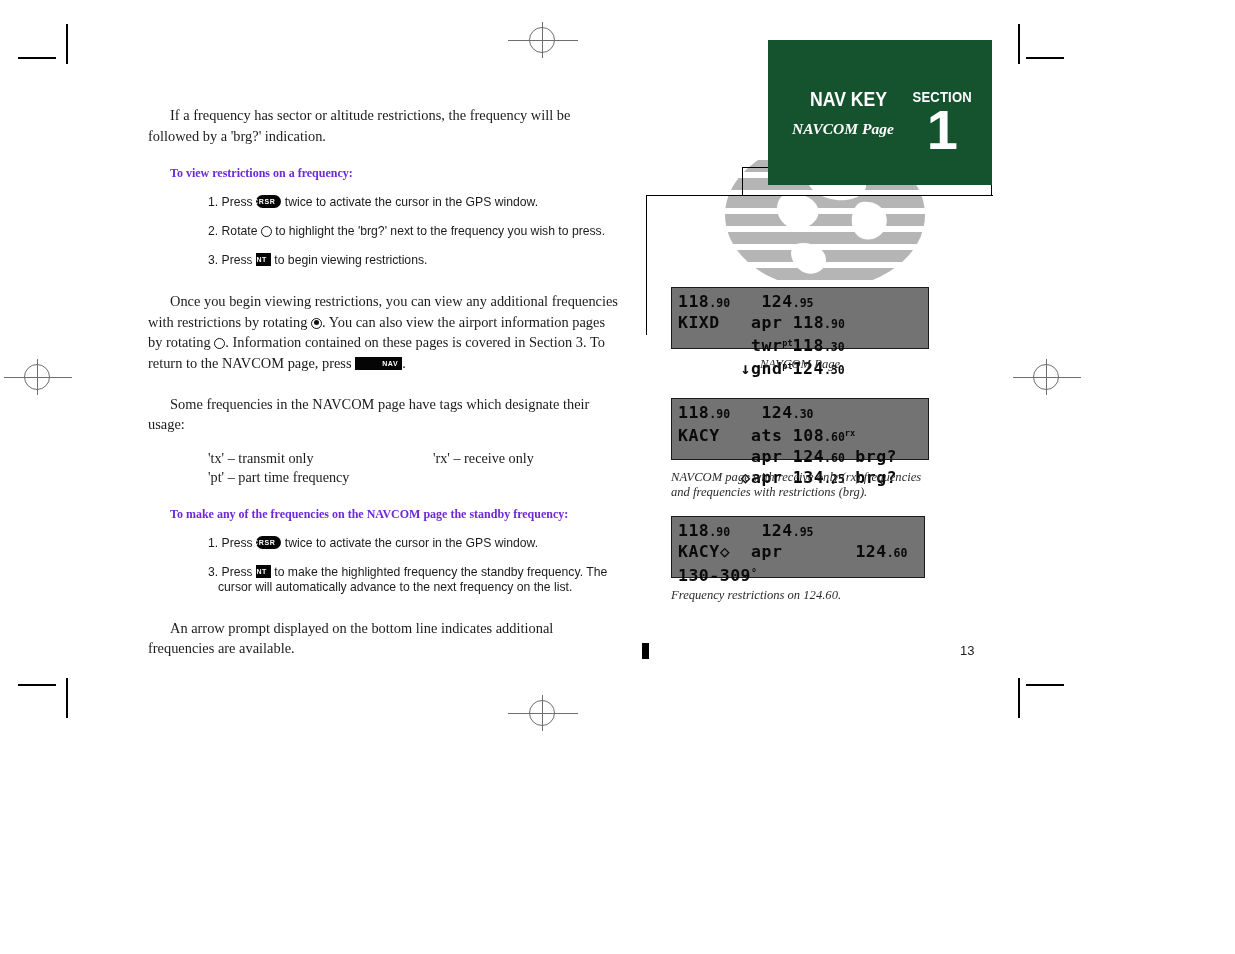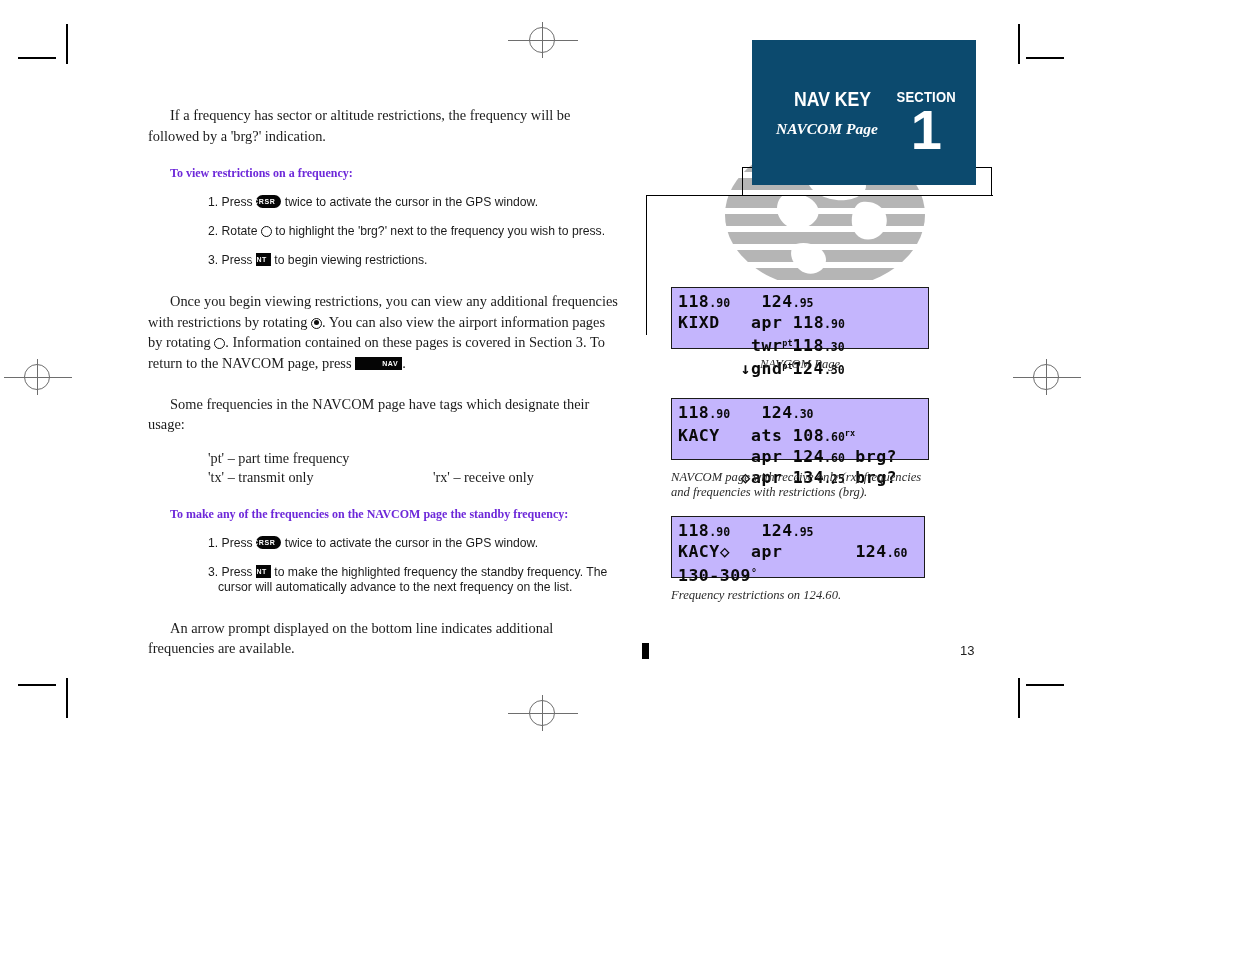--- a/index.html
+++ b/index.html
@@ -110,23 +110,23 @@
     font-family: "Liberation Serif", serif;
     font-size: 14.2px;
     line-height: 19px;
     margin-left: 60px;
   }
   .tags .row { display: block; }
   .tags .col2 { display: inline-block; width: 225px; }
 
   .section-banner {
     position: absolute;
-    left: 752px; top: 40px;
+    left: 768px; top: 40px;
     width: 224px; height: 145px;
-    background: #0c4a6e;
+    background: #14532d;
     z-index: 4;
   }
   .banner-inner {
     position: absolute;
     left: 0; top: 0; right: 0; bottom: 0;
   }
   .nav-key-title {
     position: absolute;
     left: 42px; top: 47px;
     color: #ffffff;
@@ -195,21 +195,21 @@
     position: absolute;
     left: 722px; top: 140px;
     width: 206px; height: 150px;
     z-index: 1;
   }
 
   
   .screen {
     position: absolute;
     border: 1.4px solid #1b1b1b;
-    background: #c4b5fd;
+    background: #737373;
     box-sizing: border-box;
     z-index: 3;
     padding: 4px 0 0 6px;
     font-family: "DejaVu Sans Mono", monospace;
   }
   .scr-line {
     font-family: "DejaVu Sans Mono", monospace;
     font-weight: bold;
     font-size: 16.5px;
     line-height: 19px;
@@ -325,24 +325,24 @@
     <span class="knob"></span><span>. Information contained on these pages is covered in Section 3. To return to the NAVCOM page, press</span>
     <span class="key">NAV</span><span>.</span>
   </p>
 
   <div class="gap-lg"></div>
   <p class="para indent">Some frequencies in the NAVCOM page have tags which designate their usage:</p>
 
   <div class="gap-md"></div>
   <div class="tags">
     <span class="row">
-      <span class="col2">'pt' – part time frequency</span>
+      <span class="col2">'tx' – transmit only</span><span>'rx' – receive only</span>
     </span>
     <span class="row">
-      <span class="col2">'tx' – transmit only</span><span>'rx' – receive only</span>
+      <span class="col2">'pt' – part time frequency</span>
     </span>
   </div>
 
   <div class="gap-lg"></div>
   <div class="head-bold">To make any of the frequencies on the NAVCOM page the standby frequency:</div>
   <div class="gap-md"></div>
 
   <div class="steps">
     <div class="step">
       <span>1. Press</span>

